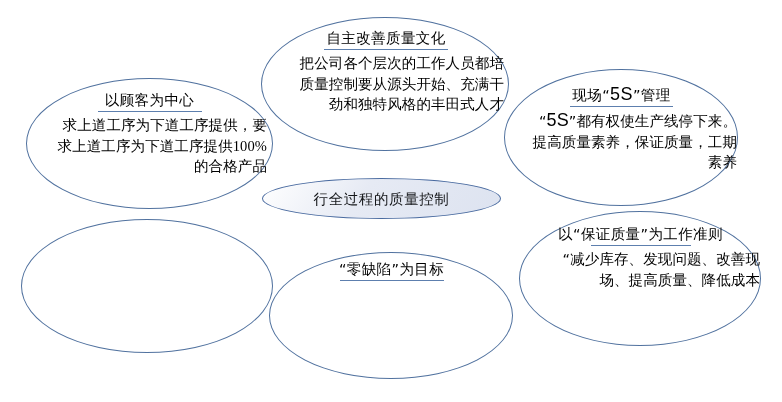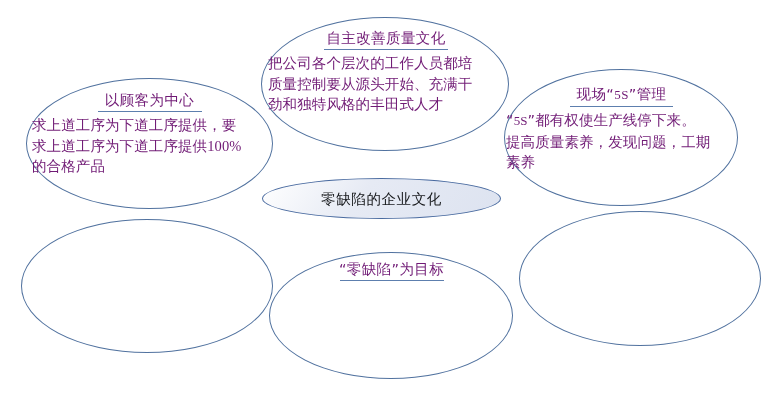--- a/index.html
+++ b/index.html
@@ -26,46 +26,46 @@
   }
   .ellipse.center-node {
     border: 1px solid #4a6ba0;
     background: linear-gradient(125deg, #ffffff 0%, #e6eaf4 42%, #dde3f0 100%);
   }
 
   
   .node-text {
     position: absolute;
     box-sizing: border-box;
-    color: #701a75;
+    color: #000000;
   }
   .node-title {
     text-align: center;
     font-size: 14.5px;
     line-height: 20px;
     letter-spacing: 0.4px;
     white-space: nowrap;
   }
   .title-rule {
     height: 0;
     border-top: 1.6px solid #5d7fae;
     margin: 1px auto 3px auto;
   }
   .node-body {
     font-size: 14.5px;
     line-height: 20.5px;
-    text-align: left;
+    text-align: right;
     letter-spacing: 0.1px;
   }
   .serif-num {
     font-family: Liberation Serif, serif;
   }
   .tiny-serif {
-    font-family: Liberation Serif, serif;
-    font-size: 13px;
+    font-family: Liberation Sans, sans-serif;
+    font-size: 18px;
   }
 
   
   .center-label {
     position: absolute;
     width: 100%;
     text-align: center;
     font-size: 14.5px;
     line-height: 20px;
     color: #15171a;
@@ -126,32 +126,40 @@
       <span>劲和独特风格的丰田式人才</span>
     </div>
   </div>
 
   <div class="ellipse" id="node-5s"></div>
   <div class="node-text" id="node-5s-text">
     <div class="node-title"><span>现场“</span><span class="tiny-serif">5S</span><span>”管理</span></div>
     <div class="title-rule"></div>
     <div class="node-body">
       <span>“</span><span class="tiny-serif">5S</span><span>”都有权使生产线停下来。</span><br>
-      <span>提高质量素养，发现问题，工期</span><br>
+      <span>提高质量素养，保证质量，工期</span><br>
       <span>素养</span>
     </div>
   </div>
 
   <div class="ellipse center-node" id="node-center">
-    <div class="center-label" id="node-center-label">零缺陷的企业文化</div>
+    <div class="center-label" id="node-center-label">行全过程的质量控制</div>
   </div>
 
   <div class="ellipse" id="node-quality-first"></div>
 
   <div class="ellipse" id="node-zero-defect"></div>
   <div class="node-text" id="node-zero-defect-text">
     <div class="node-title">“零缺陷”为目标</div>
     <div class="title-rule"></div>
   </div>
 
   <div class="ellipse" id="node-assure"></div>
+  <div class="node-text" id="node-assure-text">
+    <div class="node-title">以“保证质量”为工作准则</div>
+    <div class="title-rule"></div>
+    <div class="node-body">
+      <span>“减少库存、发现问题、改善现</span><br>
+      <span>场、提高质量、降低成本</span>
+    </div>
+  </div>
 
 </div>
 
 </body></html>

